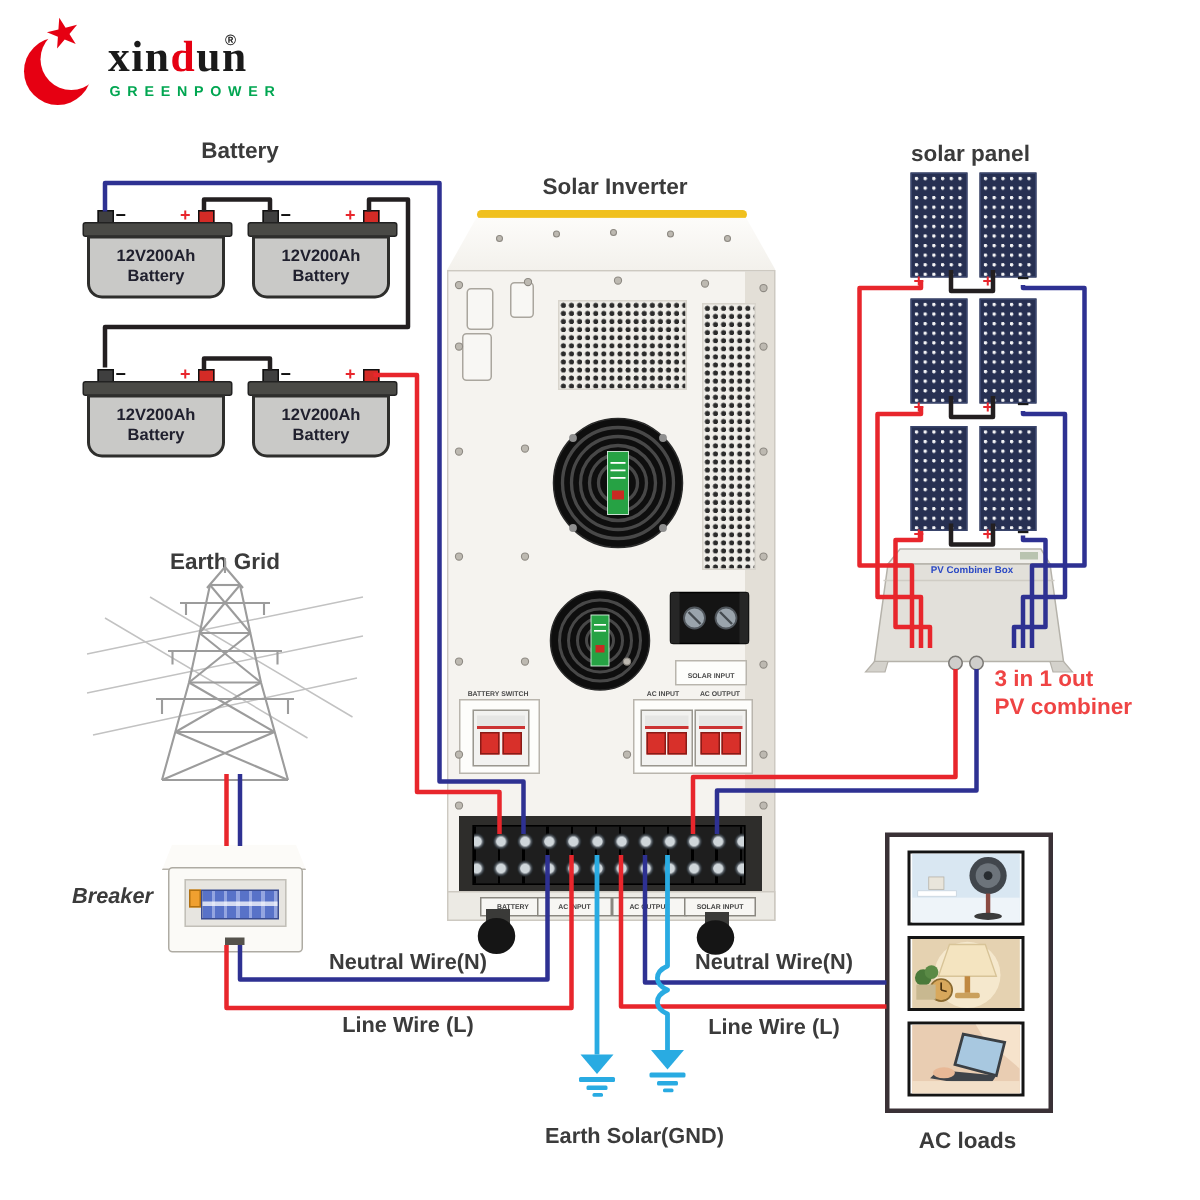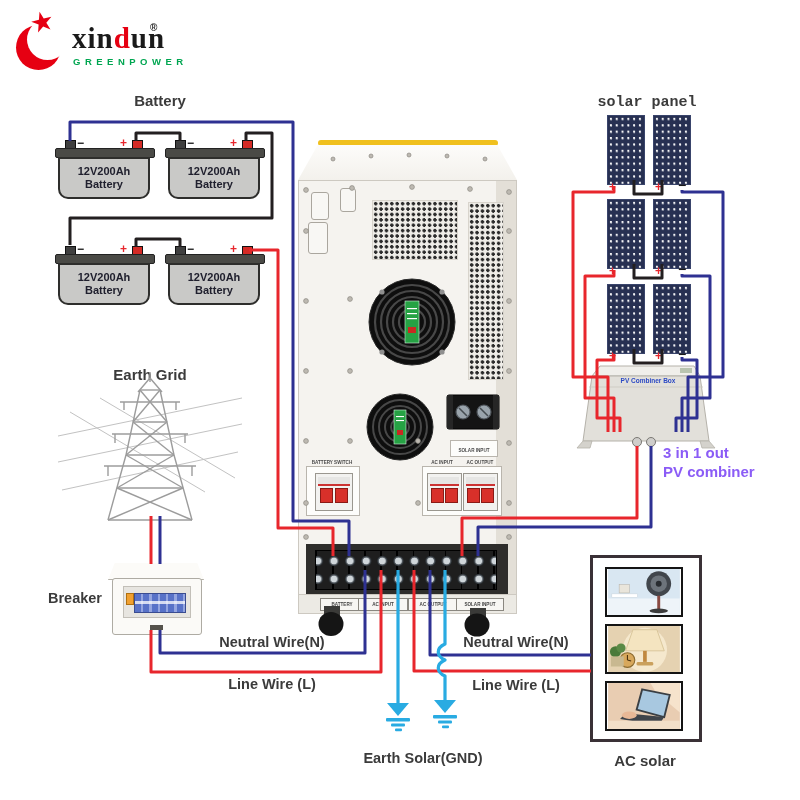--- a/index.html
+++ b/index.html
@@ -91,21 +91,21 @@
       background:repeating-linear-gradient(90deg,#5872c8 0 6px,#94a5e0 6px 8.3px);
       border:1px solid #3a4c90;}
   .dinrow::after{content:"";position:absolute;left:0;top:7px;width:100%;height:3px;
       background:rgba(255,255,255,.75);}
   .chip{position:absolute;left:2px;top:6px;width:6px;height:10px;background:#f0a030;
       border:1px solid #b07010;}
   .slot{position:absolute;left:37px;top:46px;width:13px;height:5px;background:#55524c;}
   
   .pvlabel{position:absolute;left:594px;top:377px;width:108px;font-size:6.5px;font-weight:bold;
       color:#2b49c4;text-align:center;}
-  .caption{position:absolute;font-size:15px;font-weight:bold;color:#8b5cf6;}
+  .caption{position:absolute;font-size:15px;font-weight:bold;color:#ef4444;}
   
   .acbox{position:absolute;left:590px;top:555px;width:106px;height:181px;
       border:3px solid #3a3136;background:#fff;}
   .photo{position:absolute;left:12px;width:78px;height:50px;border:2px solid #141414;
       box-sizing:border-box;}
   .overlay{position:absolute;left:0;top:0;width:800px;height:800px;pointer-events:none;}
 </style>
 </head>
 <body>
 
@@ -113,23 +113,24 @@
 
   <div class="abs" style="left:0;top:0;width:230px;height:80px;">
     <div class="logo-moon"></div>
     <span class="logo-star">★</span>
     <div class="logo-brand"><span>xin</span><span class="red-d">d</span><span>un</span></div>
     <div class="logo-reg">®</div>
     <div class="logo-tag">GREENPOWER</div>
   </div>
 
   <div class="lbl t15" style="left:100px;top:92px;width:120px;">Battery</div>
-  <div class="lbl t15" style="left:587px;top:94px;width:120px;font-family:Liberation Mono, monospace;">solar panel</div>
+  <div class="lbl t15" style="left:330px;top:116px;width:160px;">Solar Inverter</div>
+  <div class="lbl t15" style="left:587px;top:94px;width:120px;">solar panel</div>
   <div class="lbl t15" style="left:90px;top:366px;width:120px;">Earth Grid</div>
-  <div class="lbl t14" style="left:44px;top:590px;width:62px;">Breaker</div>
+  <div class="lbl t14" style="left:44px;top:590px;width:62px;font-style:italic;">Breaker</div>
 
   <div class="battery" style="left:58px;top:140px;">
     <div class="bat-term bat-minus"></div>
     <span class="bat-sign m">−</span>
     <span class="bat-sign p">+</span>
     <div class="bat-term bat-plus"></div>
     <div class="bat-bar"></div>
     <div class="bat-body">
       <span>12V200Ah</span>
         <span>Battery</span>
@@ -270,21 +271,21 @@
     </svg>
     <svg class="photo" style="top:123px;" viewBox="0 0 78 50">
       <rect x="0" y="0" width="78" height="50" fill="#e9cdb2"></rect>
       <polygon points="46,0 78,0 78,32 52,10" fill="#f6e3cc"></polygon>
       <polygon points="37,7 67,13 61,37 31,29" fill="#a8c8e0" stroke="#3a3f44" stroke-width="2"></polygon>
       <polygon points="19,33 61,37 55,46 13,39" fill="#3f444a"></polygon>
       <ellipse cx="23" cy="35" rx="8" ry="4" fill="#e8b896"></ellipse>
       <rect x="0" y="41" width="78" height="9" fill="#f2dfc8"></rect>
     </svg>
   </div>
-  <div class="lbl t15" style="left:586px;top:752px;width:118px;">AC solar</div>
+  <div class="lbl t15" style="left:586px;top:752px;width:118px;">AC loads</div>
 
   <svg class="overlay" viewBox="0 0 800 800">
 
     <g stroke="#9c9c9c" stroke-width="1.4" fill="none">
       <g stroke="#c2c2c2" stroke-width="1">
         <line x1="58" y1="436" x2="242" y2="398"></line>
           <line x1="58" y1="462" x2="242" y2="424"></line>
         <line x1="62" y1="490" x2="238" y2="452"></line>
           <line x1="100" y1="398" x2="235" y2="478"></line>
         <line x1="70" y1="412" x2="205" y2="492"></line>

